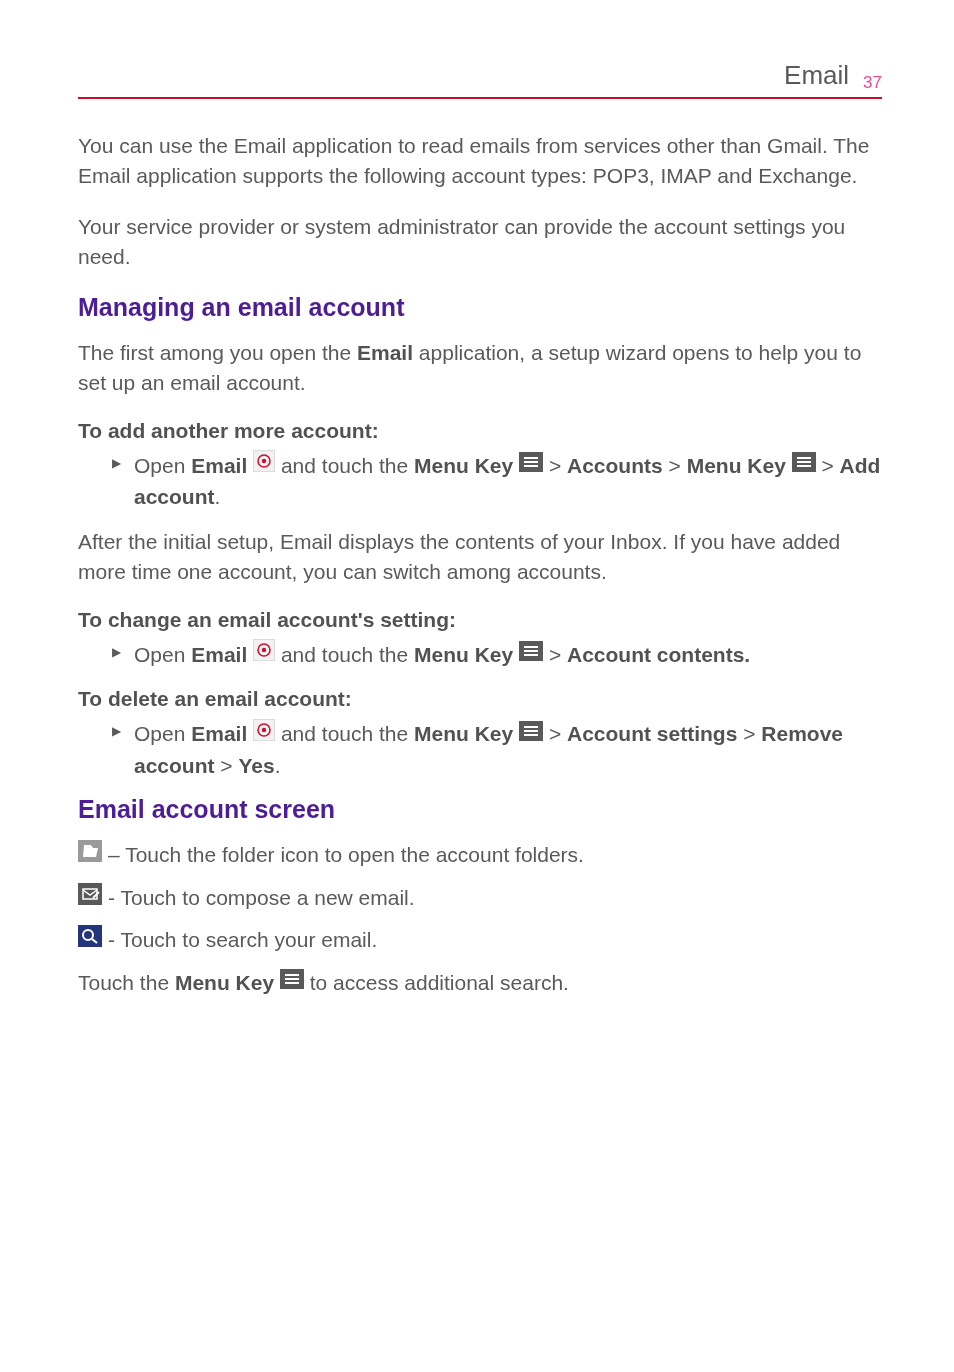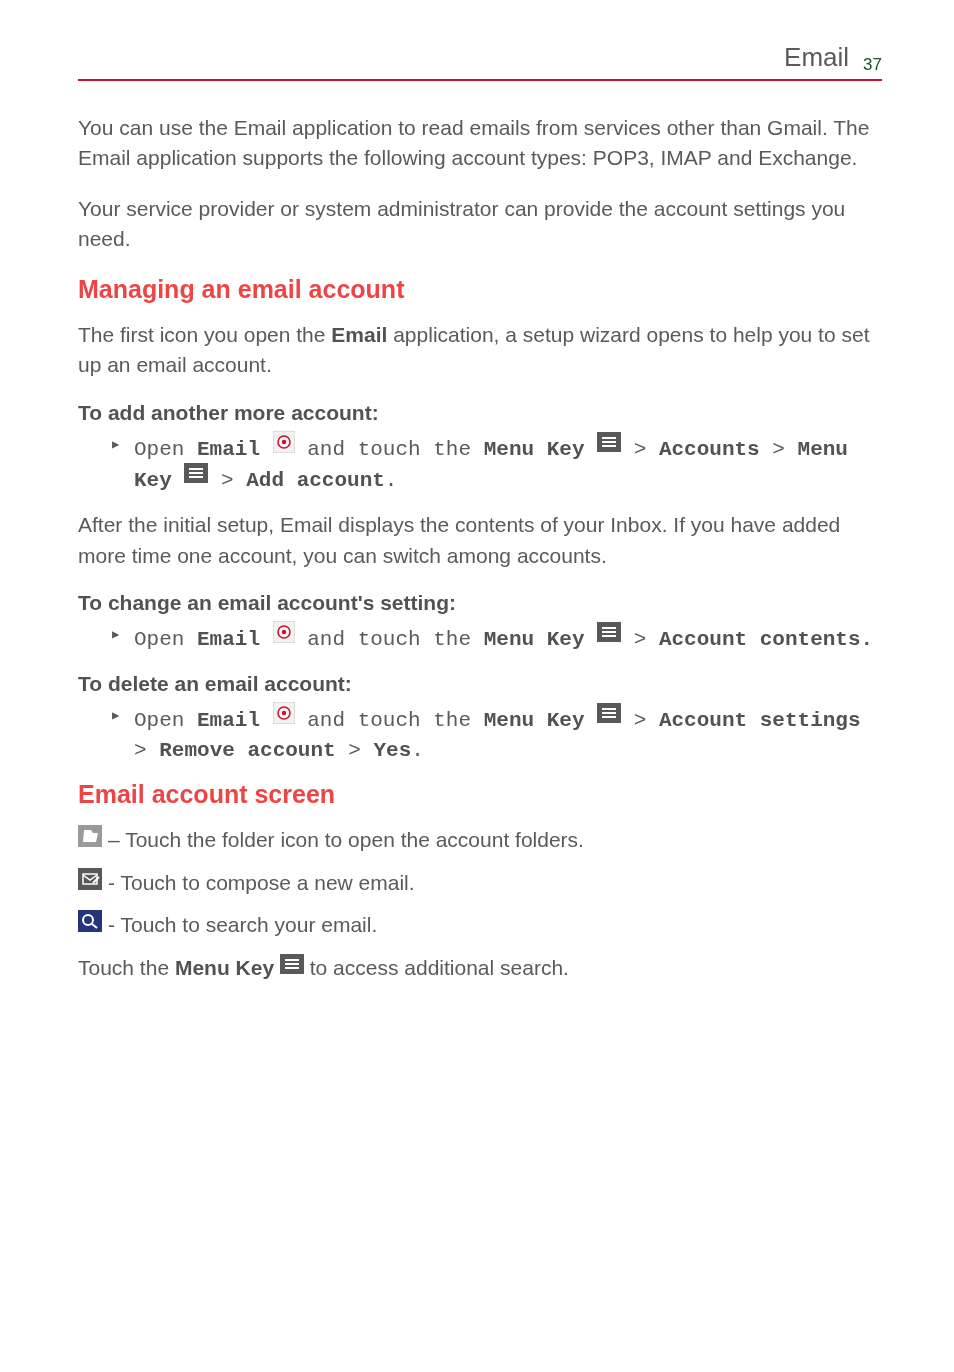--- a/index.html
+++ b/index.html
@@ -1,25 +1,25 @@
 <!DOCTYPE html>
 <html><head>
 <meta charset="utf-8">
 <style>
   * { box-sizing: border-box; margin: 0; padding: 0; }
   html, body { width: 954px; height: 1372px; background: #fff; font-family: Arial, Helvetica, sans-serif; color: #5a5a5a; }
-  .page { padding: 42px 72px 40px 78px; }
+  .page { padding: 60px 72px 40px 78px; }
   .header { display: flex; justify-content: flex-end; align-items: baseline; border-bottom: 2px solid #c8102e; padding-bottom: 6px; margin-bottom: 32px; }
   .header-title { color: #5a5a5a; font-size: 26px; font-weight: 500; margin-right: 14px; }
-  .header-page { color: #14532d; font-size: 17px; font-weight: 500; position: relative; top: 4px; }
+  .header-page { color: #ec4899; font-size: 17px; font-weight: 500; position: relative; top: 4px; }
   .para { font-size: 21px; line-height: 1.45; color: #5a5a5a; margin-bottom: 20px; }
-  .section-title { color: #ef4444; font-size: 25px; font-weight: 700; margin-top: 14px; margin-bottom: 16px; }
+  .section-title { color: #4c1d95; font-size: 25px; font-weight: 700; margin-top: 14px; margin-bottom: 16px; }
   .bold { font-weight: 700; color: #525252; }
   .sub-head { font-weight: 700; font-size: 21px; color: #525252; margin-top: 16px; margin-bottom: 8px; }
-  ul.bullets { list-style: none; padding-left: 34px; margin-bottom: 14px; font-family: Liberation Mono, monospace; }
+  ul.bullets { list-style: none; padding-left: 34px; margin-bottom: 14px; }
   ul.bullets > li { position: relative; font-size: 21px; line-height: 1.45; color: #5a5a5a; padding-left: 22px; }
   ul.bullets > li::before { content: "▶"; position: absolute; left: 0; top: 4px; font-size: 12px; color: #5a5a5a; }
   .icon { display: inline-block; vertical-align: middle; position: relative; top: -2px; }
   .icon-line { display: flex; align-items: center; font-size: 21px; color: #5a5a5a; margin-bottom: 12px; line-height: 1.45; }
   .icon-line .icon-box { margin-right: 6px; flex-shrink: 0; }
 </style>
 </head>
 <body>
 
 <div class="page">
@@ -28,21 +28,21 @@
     <span class="header-title">Email</span>
     <span class="header-page">37</span>
   </div>
 
   <p class="para">You can use the Email application to read emails from services other than Gmail. The Email application supports the following account types: POP3, IMAP and Exchange.</p>
   <p class="para">Your service provider or system administrator can provide the account settings you need.</p>
 
   <h2 class="section-title">Managing an email account</h2>
 
   <p class="para">
-    <span>The first icon you open the </span><span class="bold">Email</span><span> application, a setup wizard opens to help you to set up an email account.</span>
+    <span>The first among you open the </span><span class="bold">Email</span><span> application, a setup wizard opens to help you to set up an email account.</span>
   </p>
 
   <p class="sub-head">To add another more account:</p>
   <ul class="bullets">
     <li>
       <span> Open </span><span class="bold">Email </span><span class="icon"><svg width="22" height="22">
             <rect x="0" y="0" width="22" height="22" fill="#f2f2f2" stroke="#c7c7c7"></rect>
             <circle cx="11" cy="11" r="6" fill="none" stroke="#c8102e" stroke-width="1.5"></circle>
             <circle cx="11" cy="11" r="2.2" fill="#c8102e"></circle>
           </svg></span><span> and touch the </span><span class="bold">Menu Key </span><span class="icon"><svg width="24" height="20">

